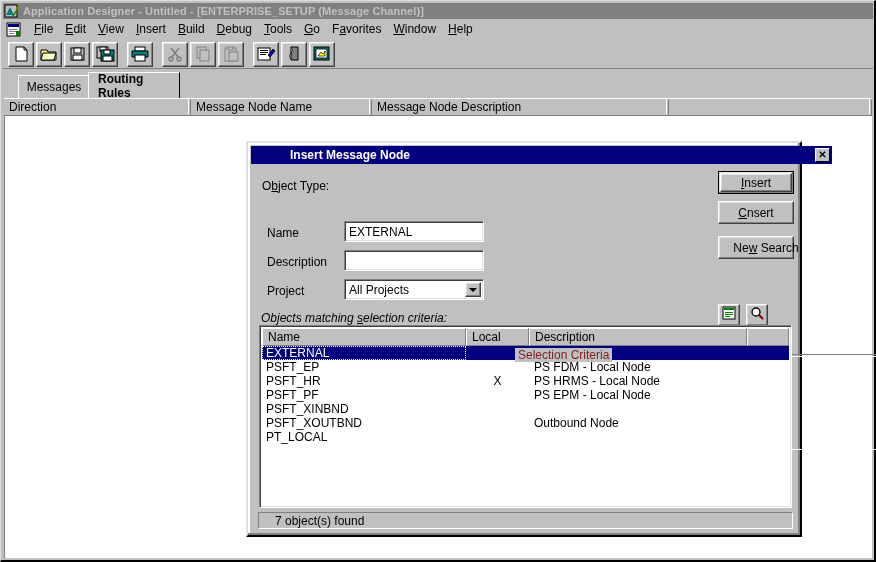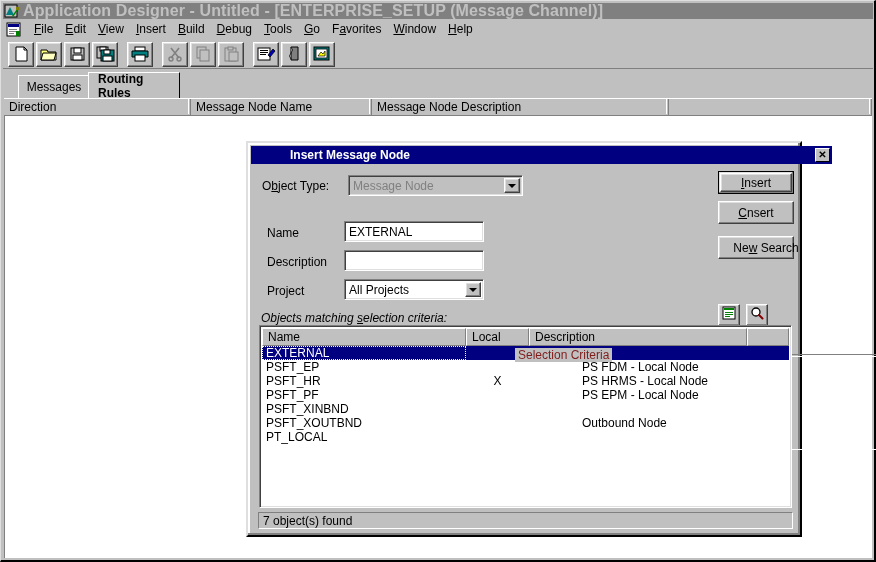--- a/index.html
+++ b/index.html
@@ -37,21 +37,21 @@
     background: #808080;
     display: flex; align-items: center;
     overflow: hidden;
   }
   #title-bar .app-icon {
     width: 16px; height: 14px; margin-left: 1px; margin-right: 3px;
     flex: 0 0 auto; position: relative;
   }
   #title-text {
     color: #c0c0c0;
-    font-size: 16px; font-weight: bold;
+    font-size: 11px; font-weight: bold;
     white-space: nowrap;
     letter-spacing: .1px;
     line-height: 16px;
   }
 
   
   #menu-bar {
     position: absolute; left: 2px; top: 19px;
     width: 870px; height: 19px;
     background: #c0c0c0;
@@ -314,32 +314,32 @@
     overflow: hidden;
   }
   .lvrow {
     height: 14px; display: flex; align-items: center;
     font-size: 12px; color: #000;
   }
   .lvrow.selected { background: #000080; color: #ffffff; }
   .lvrow.selected .c-name { outline: 1px dotted #ffffff; outline-offset: -1px; }
   .c-name { width: 204px; padding-left: 4px; box-sizing: border-box; overflow: hidden; white-space: nowrap; }
   .c-local { width: 63px; text-align: center; box-sizing: border-box; overflow: hidden; white-space: nowrap; }
-  .c-desc { flex: 1; padding-left: 5px; box-sizing: border-box; overflow: hidden; white-space: nowrap; margin-left: 48px; }
+  .c-desc { flex: 1; padding-left: 5px; box-sizing: border-box; overflow: hidden; white-space: nowrap; }
 
   
   #dlg-status {
     position: absolute; left: 257px; top: 511px;
     width: 535px; height: 17px;
     background: #c0c0c0;
     border-top: 1px solid #808080; border-left: 1px solid #808080;
     border-right: 1px solid #ffffff; border-bottom: 1px solid #ffffff;
     box-sizing: border-box;
     display: flex; align-items: center;
-    padding-left: 4px;
+    padding-left: 16px;
     font-size: 12px; color: #000;
   }
 
   #caption-label {
     position: absolute; left: 260px; top: 310px;
     font-size: 12px; color: #000; white-space: nowrap; font-style: italic;
   }
 </style>
 </head>
 <body>
@@ -494,26 +494,20 @@
   <div id="dialog">
 
     <div id="dlg-title-bar">
       <span id="dlg-title-text">Insert Message Node</span>
       <div id="dlg-close">✕</div>
     </div>
 
     <span class="dlg-label" style="left:14px;top:36px;">
       <span>O</span><u>b</u><span>ject Type:</span>
     </span>
-    <div class="combo disabled" style="left:100px;top:32px;width:175px;height:21px;">
-      <span>Message Node</span>
-      <span class="arrowbtn">
-          <span class="tri-down dis"></span>
-        </span>
-    </div>
 
     <div id="group-box">
       <div id="group-box-inner"></div>
     </div>
     <span id="group-title">Selection Criteria</span>
 
     <span class="dlg-label" style="left:19px;top:83px;">Name</span>
     <div class="tinput" style="left:96px;top:78px;width:140px;height:21px;">
       <span>EXTERNAL</span>
     </div>

